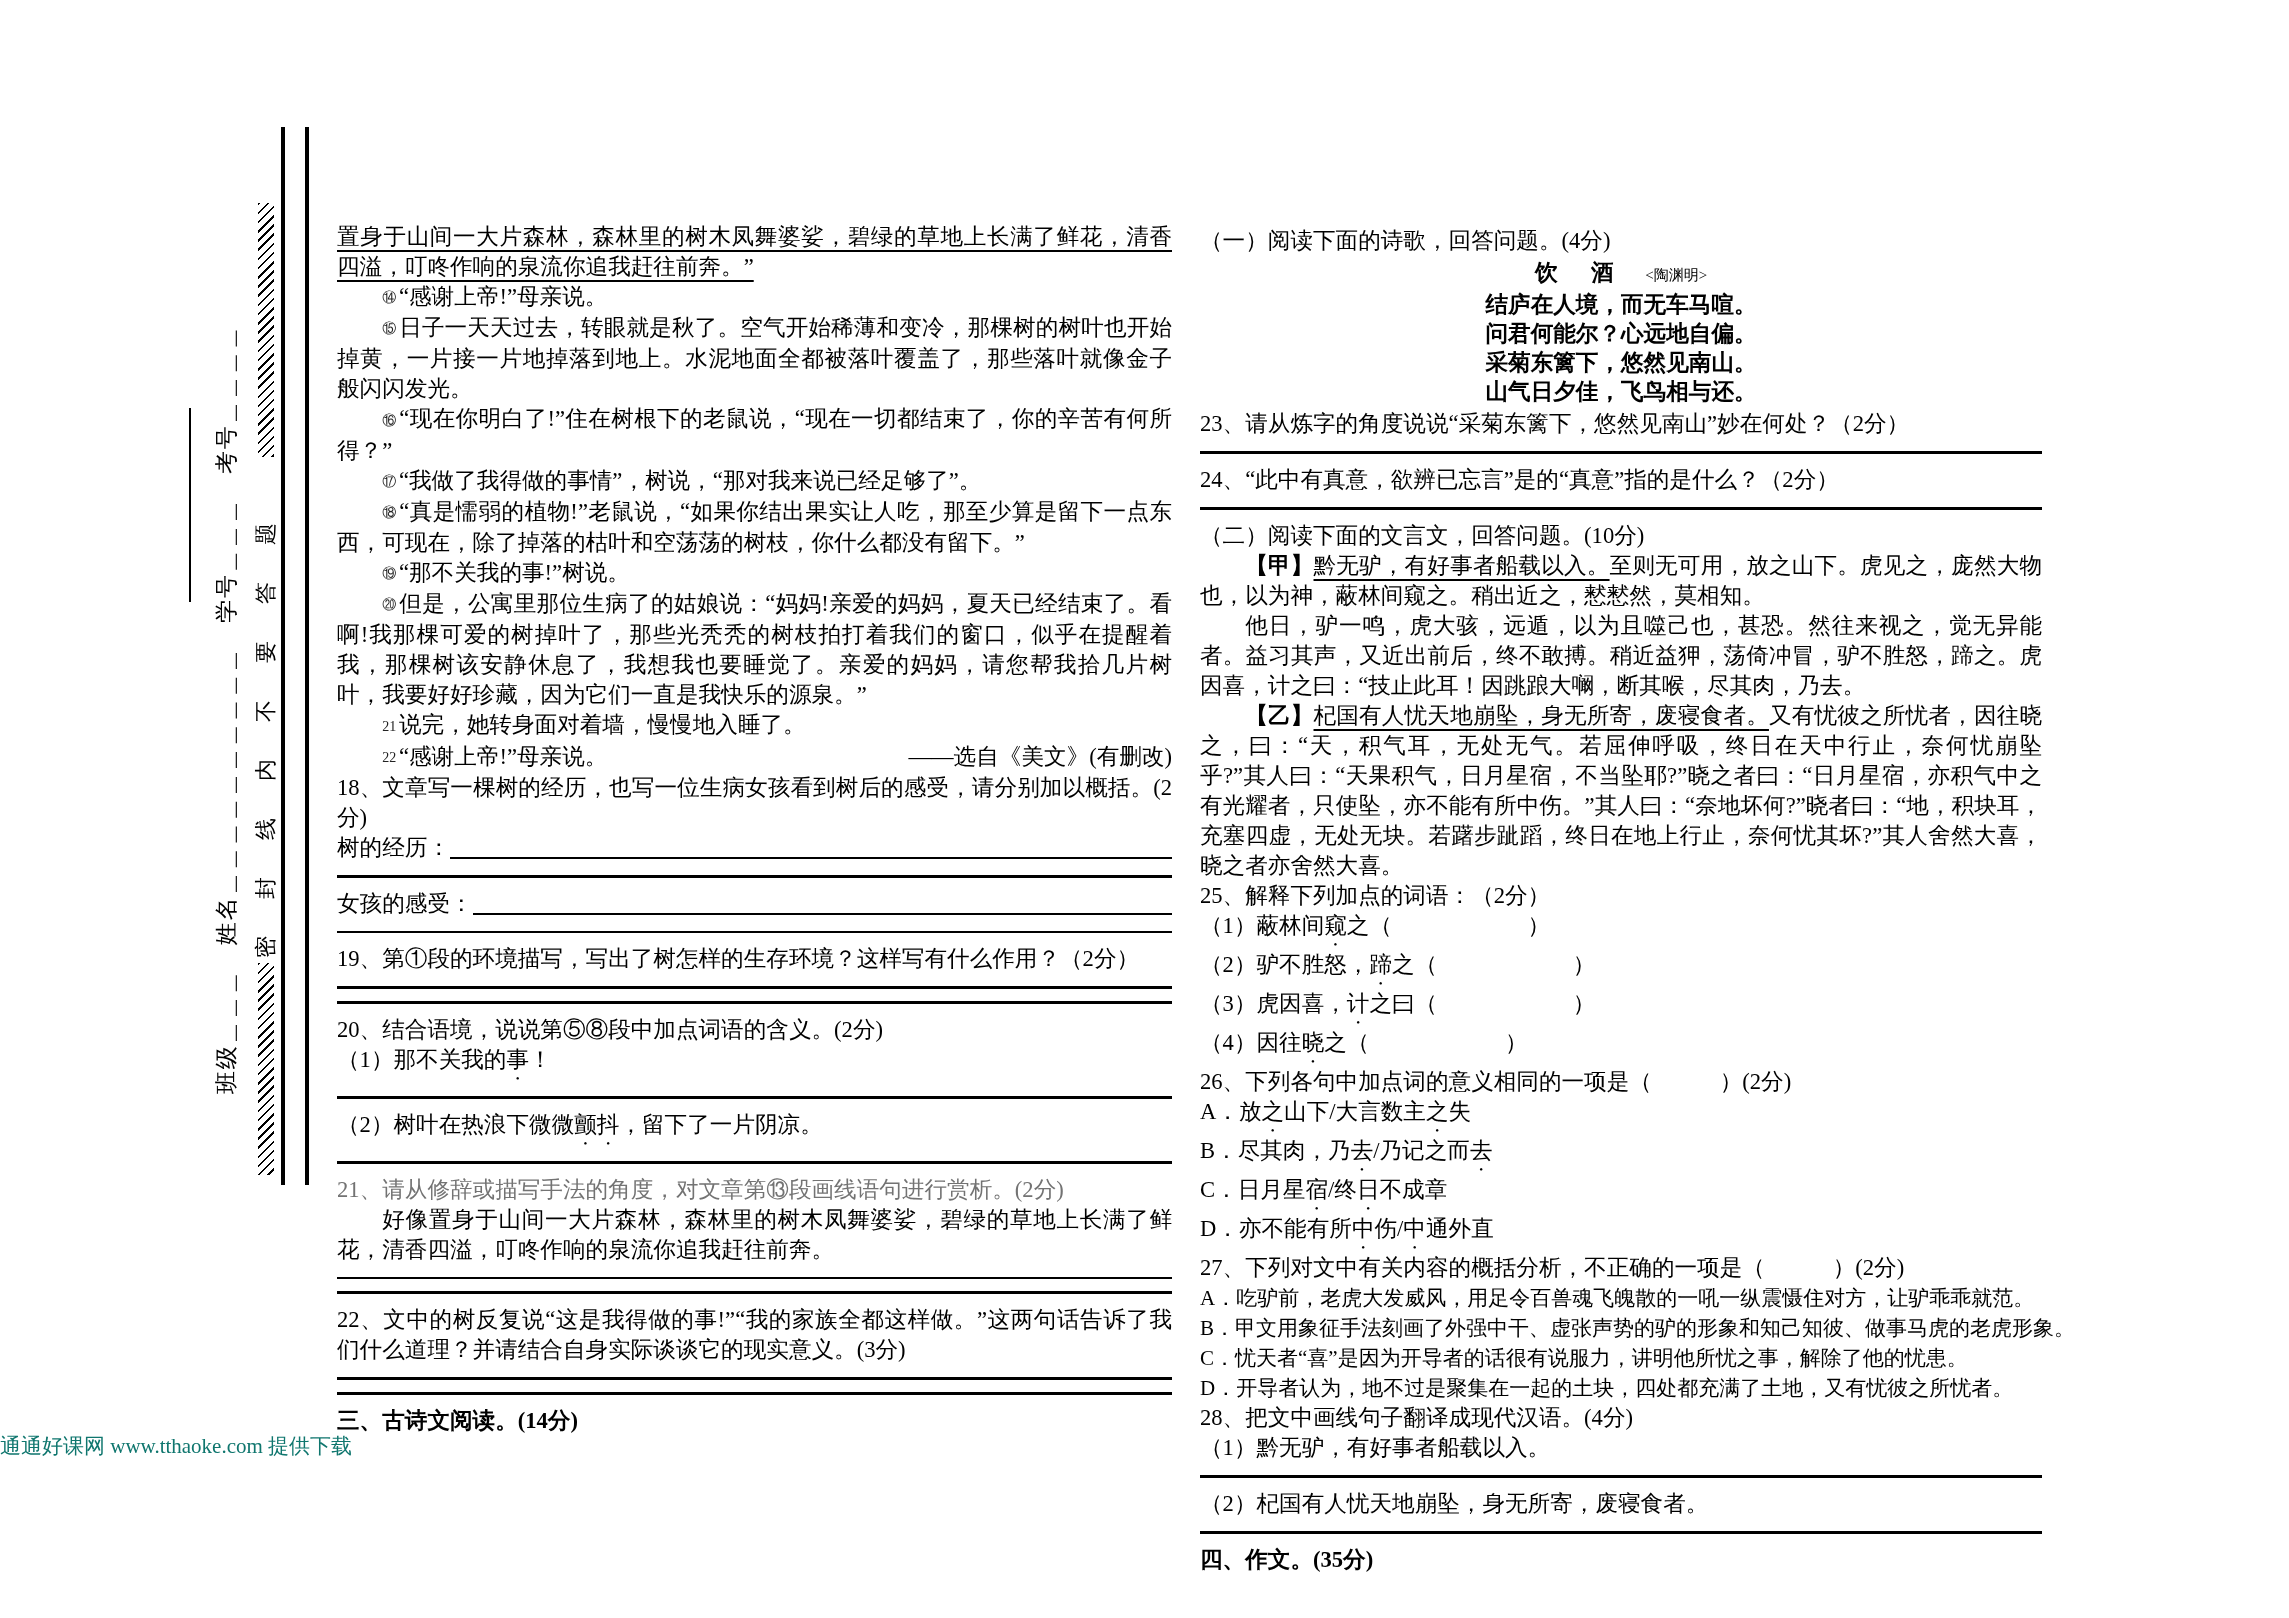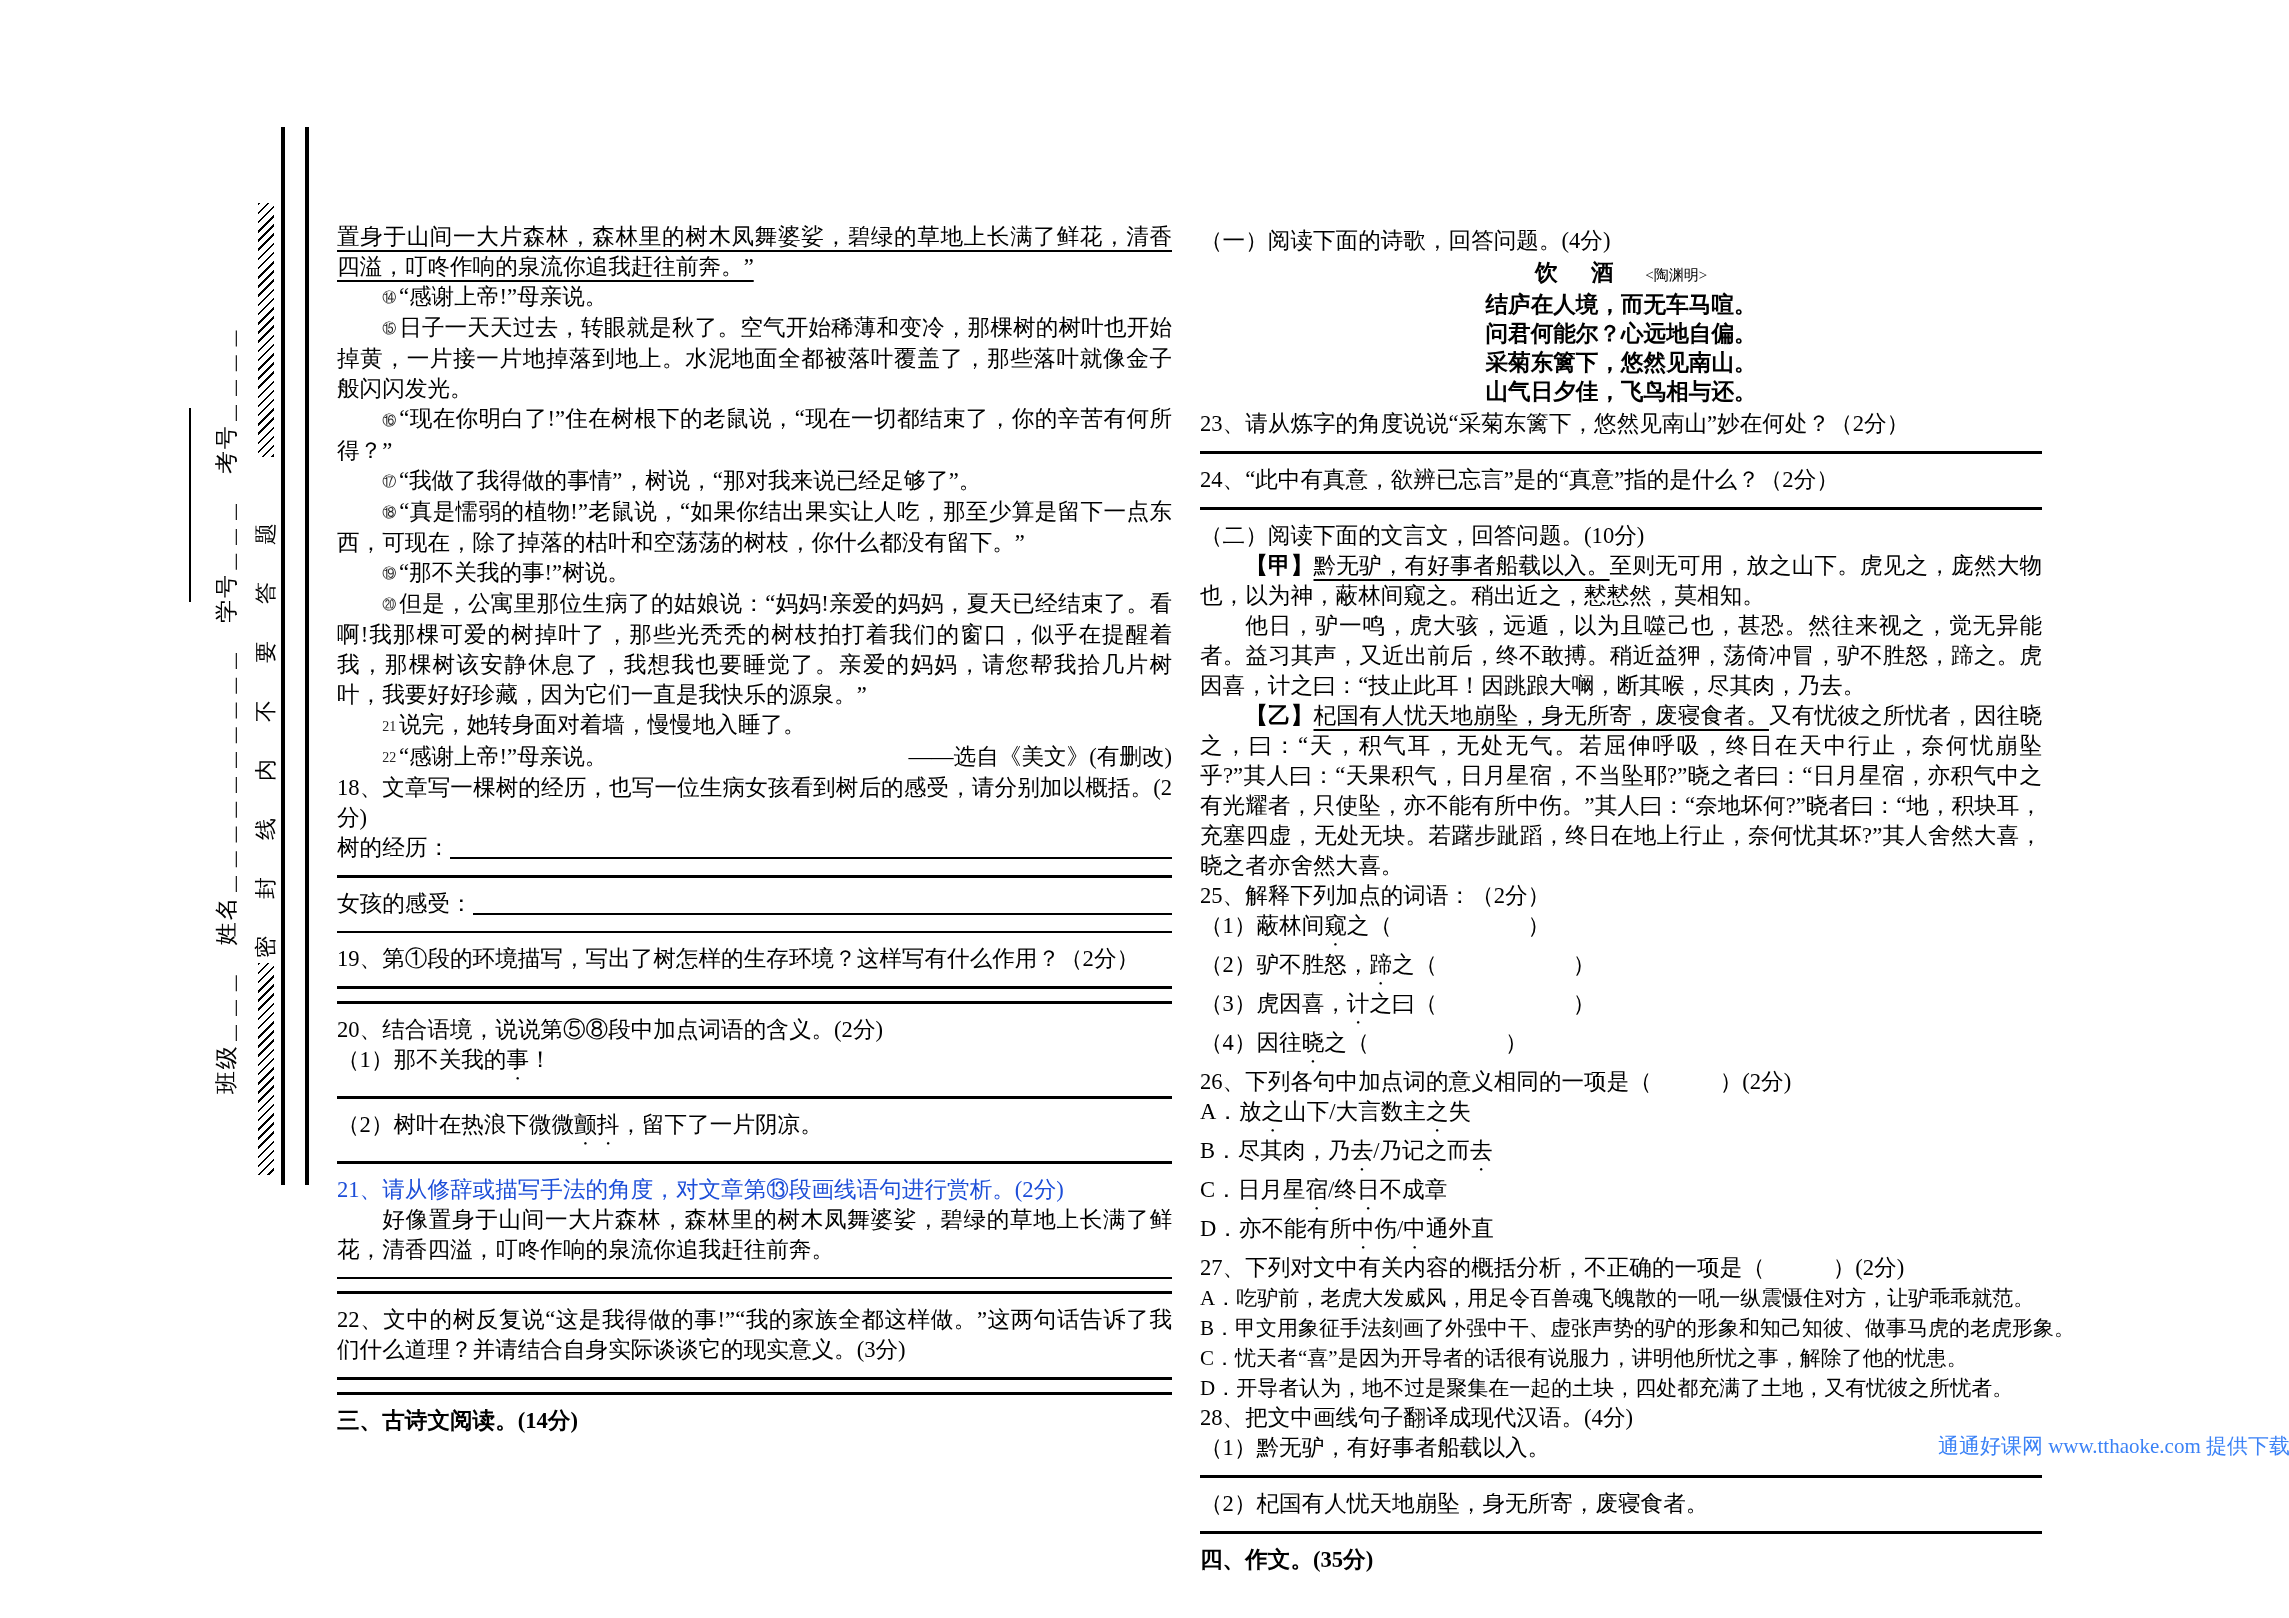--- a/index.html
+++ b/index.html
@@ -34,35 +34,35 @@
   .u2{
     text-decoration:underline;
     text-decoration-thickness:2.3px;
     text-underline-offset:5.5px;
   }
   .ansline{height:2.8px;background:#000;margin:12px 0 11px;}
   .blankrow{display:flex;}
   .blankrow .lbl{white-space:nowrap;}
   .blankrow .fill{flex:1;border-bottom:2.8px solid #000;margin-bottom:3.7px;}
   .srcrow{display:flex;justify-content:space-between;}
-  .gray{color:#1d4ed8;}
+  .gray{color:#737373;}
   .sect{font-weight:bold;}
   .poem{text-align:center;font-weight:bold;line-height:29px;margin:1.8px 0 3.7px;}
   .poem .ptitle{letter-spacing:5.5px;}
   .poem .pauthor{font-size:15px;font-weight:normal;letter-spacing:0;margin-left:26px;}
   .halfrow{display:flex;flex-direction:column;}
   .halfrow .half{width:50%;}
   .optline{white-space:nowrap;font-size:21px;}
   .dot{
     -webkit-text-emphasis:filled dot;text-emphasis:filled dot;
     -webkit-text-emphasis-position:under right;text-emphasis-position:under right;
   }
   .footer{
     position:absolute;left:0;top:1431px;width:100%;
-    text-align:right;font-size:21px;color:#3b82f6;
+    text-align:left;font-size:21px;color:#0f766e;
     font-family:"Liberation Serif","DejaVu Serif",serif;
   }
 </style>
 </head>
 <body>
 
 <div class="page">
 
   <div class="vline" style="left:189px;top:408px;width:1.8px;height:194px;"></div>
   <div class="vline" style="left:281px;top:127px;width:3.7px;height:1058px;"></div>

